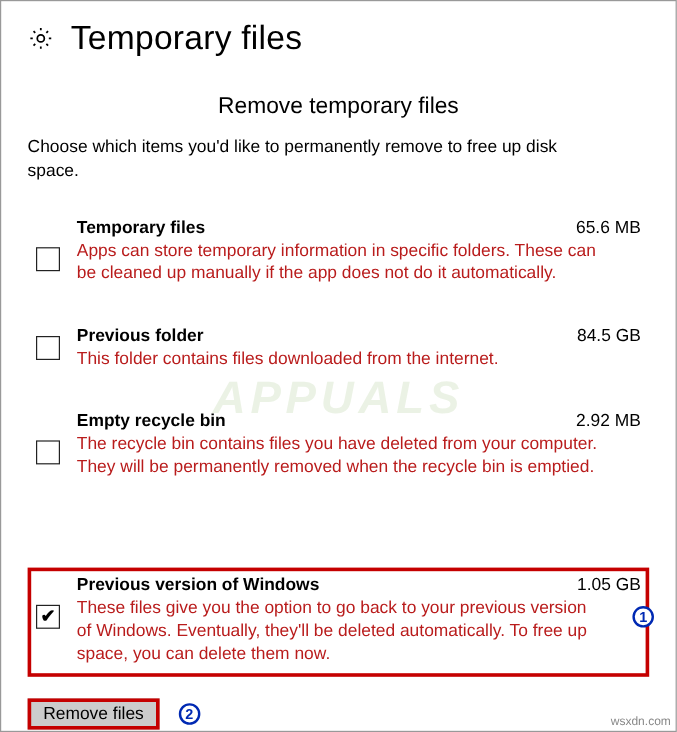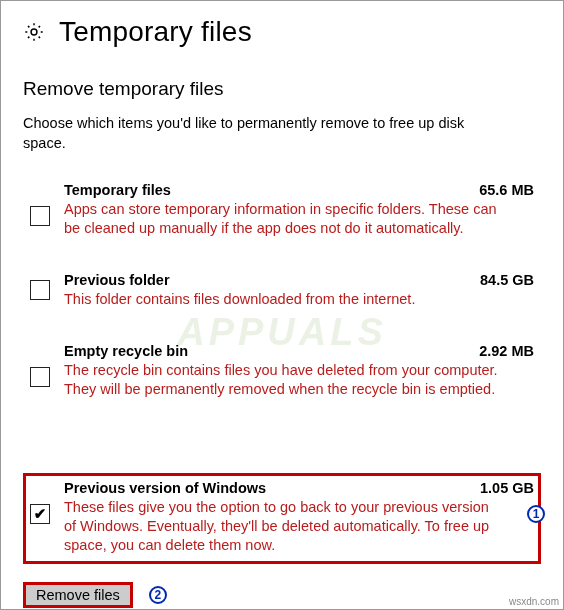--- a/index.html
+++ b/index.html
@@ -14,21 +14,21 @@
       font-size: 14.5px;
     }
     .header {
       display: flex;
       align-items: center;
       gap: 14px;
       margin-bottom: 30px;
     }
     .gear-icon svg { width: 22px; height: 22px; display: block; }
     .page-title { font-size: 28px; font-weight: 300; letter-spacing: 0.2px; }
-    .section-title { font-size: 19px; font-weight: 400; margin-bottom: 14px; }
+    .section-title { font-size: 19px; font-weight: 400; margin-bottom: 14px; text-align: center; }
     .section-intro { color: #000; line-height: 1.35; margin-bottom: 22px; max-width: 480px; }
 
     .item-list { display: flex; flex-direction: column; gap: 18px; }
     .file-item {
       display: flex;
       align-items: flex-start;
       gap: 14px;
       border: 3px solid transparent;
       padding: 4px 4px 6px 4px;
     }
@@ -45,21 +45,21 @@
       align-items: center;
       justify-content: center;
       background: #fff;
       font-size: 15px;
       line-height: 1;
     }
     .chk.checked::before { content: "✔"; color: #000; font-weight: 600; transform: translateY(-1px); }
     .item-body { flex: 1; }
     .item-head { display: flex; justify-content: space-between; align-items: baseline; }
     .item-title { font-weight: 600; }
-    .item-size { font-weight: 700; white-space: nowrap; }
+    .item-size { font-weight: 400; white-space: nowrap; }
     .item-desc { color: #b91c1c; line-height: 1.3; margin-top: 2px; max-width: 440px; }
 
     .button-row {
       margin-top: 18px;
       display: flex;
       align-items: center;
       gap: 10px;
     }
     .remove-btn {
       border: 3px solid #c50000;

